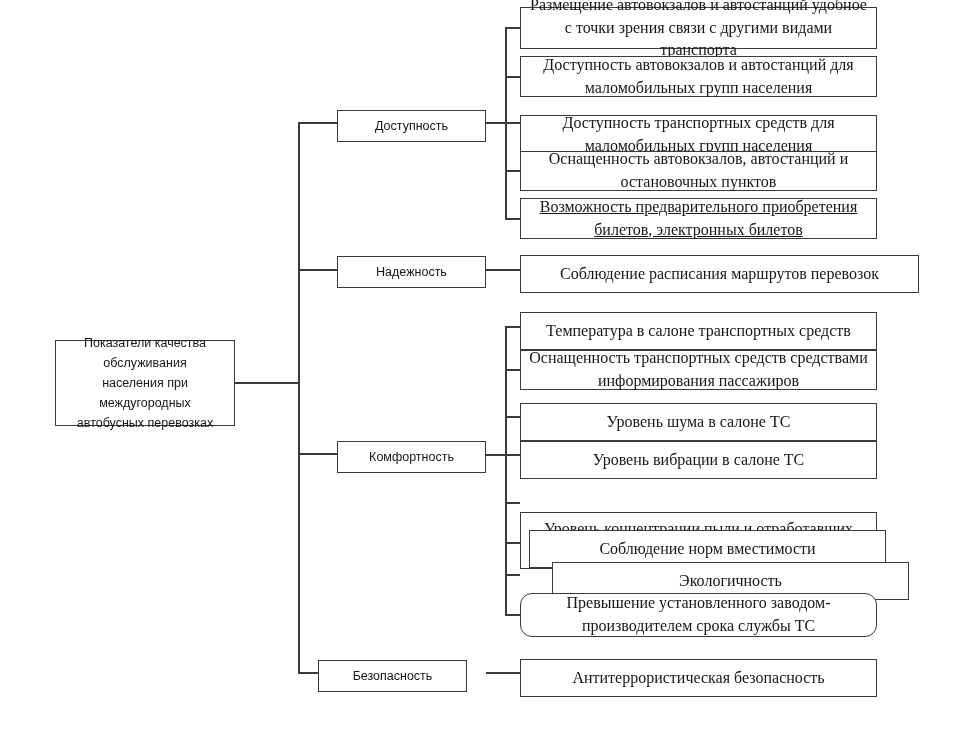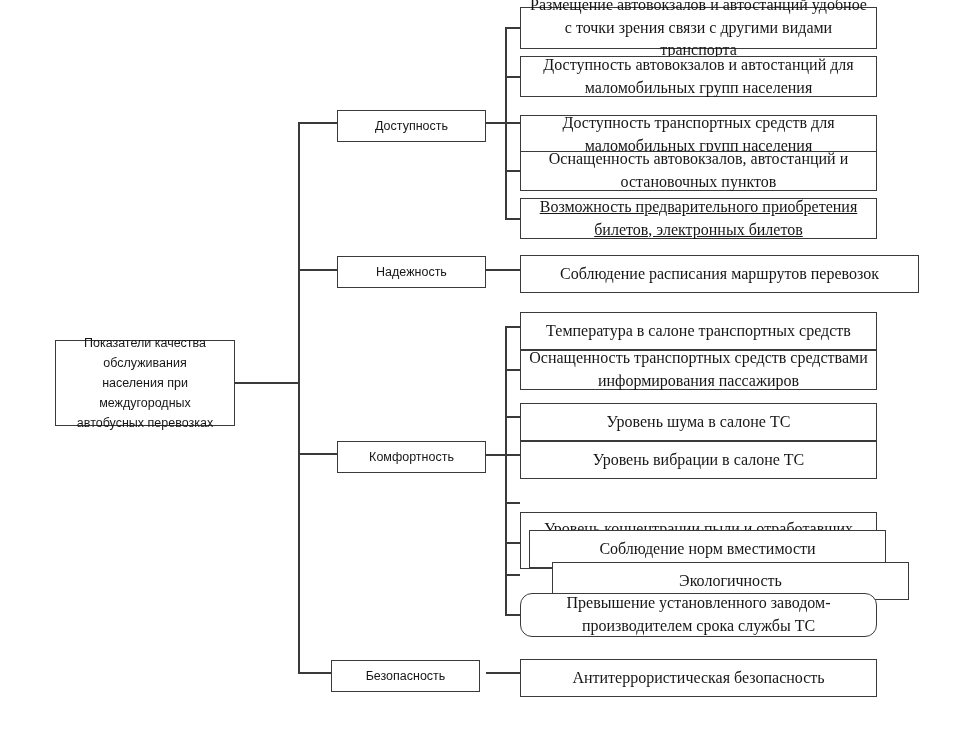--- a/index.html
+++ b/index.html
@@ -60,21 +60,21 @@
   <div class="vline" style="left:298px; top:122px; height:551px;"></div>
 
   <div class="hline" style="left:298px; top:122px; width:39px;"></div>
   <div class="hline" style="left:298px; top:269px; width:39px;"></div>
   <div class="hline" style="left:298px; top:453px; width:39px;"></div>
   <div class="hline" style="left:298px; top:672px; width:39px;"></div>
 
   <div class="box branch" style="left:337px; top:110px; width:149px; height:26px;">Доступность</div>
   <div class="box branch" style="left:337px; top:256px; width:149px; height:26px;">Надежность</div>
   <div class="box branch" style="left:337px; top:441px; width:149px; height:26px;">Комфортность</div>
-  <div class="box branch" style="left:331px; top:660px; width:149px; height:26px;">Безопасность</div>
+  <div class="box branch" style="left:318px; top:660px; width:149px; height:26px;">Безопасность</div>
 
   <div class="hline" style="left:486px; top:122px; width:34px;"></div>
   <div class="vline" style="left:505px; top:27px; height:192px;"></div>
   <div class="hline" style="left:505px; top:27px; width:15px;"></div>
   <div class="hline" style="left:505px; top:76px; width:15px;"></div>
   <div class="hline" style="left:505px; top:170px; width:15px;"></div>
   <div class="hline" style="left:505px; top:218px; width:15px;"></div>
 
   <div class="box leaf" style="left:520px; top:7px;  width:357px; height:42px;">Размещение автовокзалов и автостанций удобное с точки зрения связи с другими видами транспорта</div>
   <div class="box leaf" style="left:520px; top:56px; width:357px; height:41px;">Доступность автовокзалов и автостанций для маломобильных групп населения</div>

